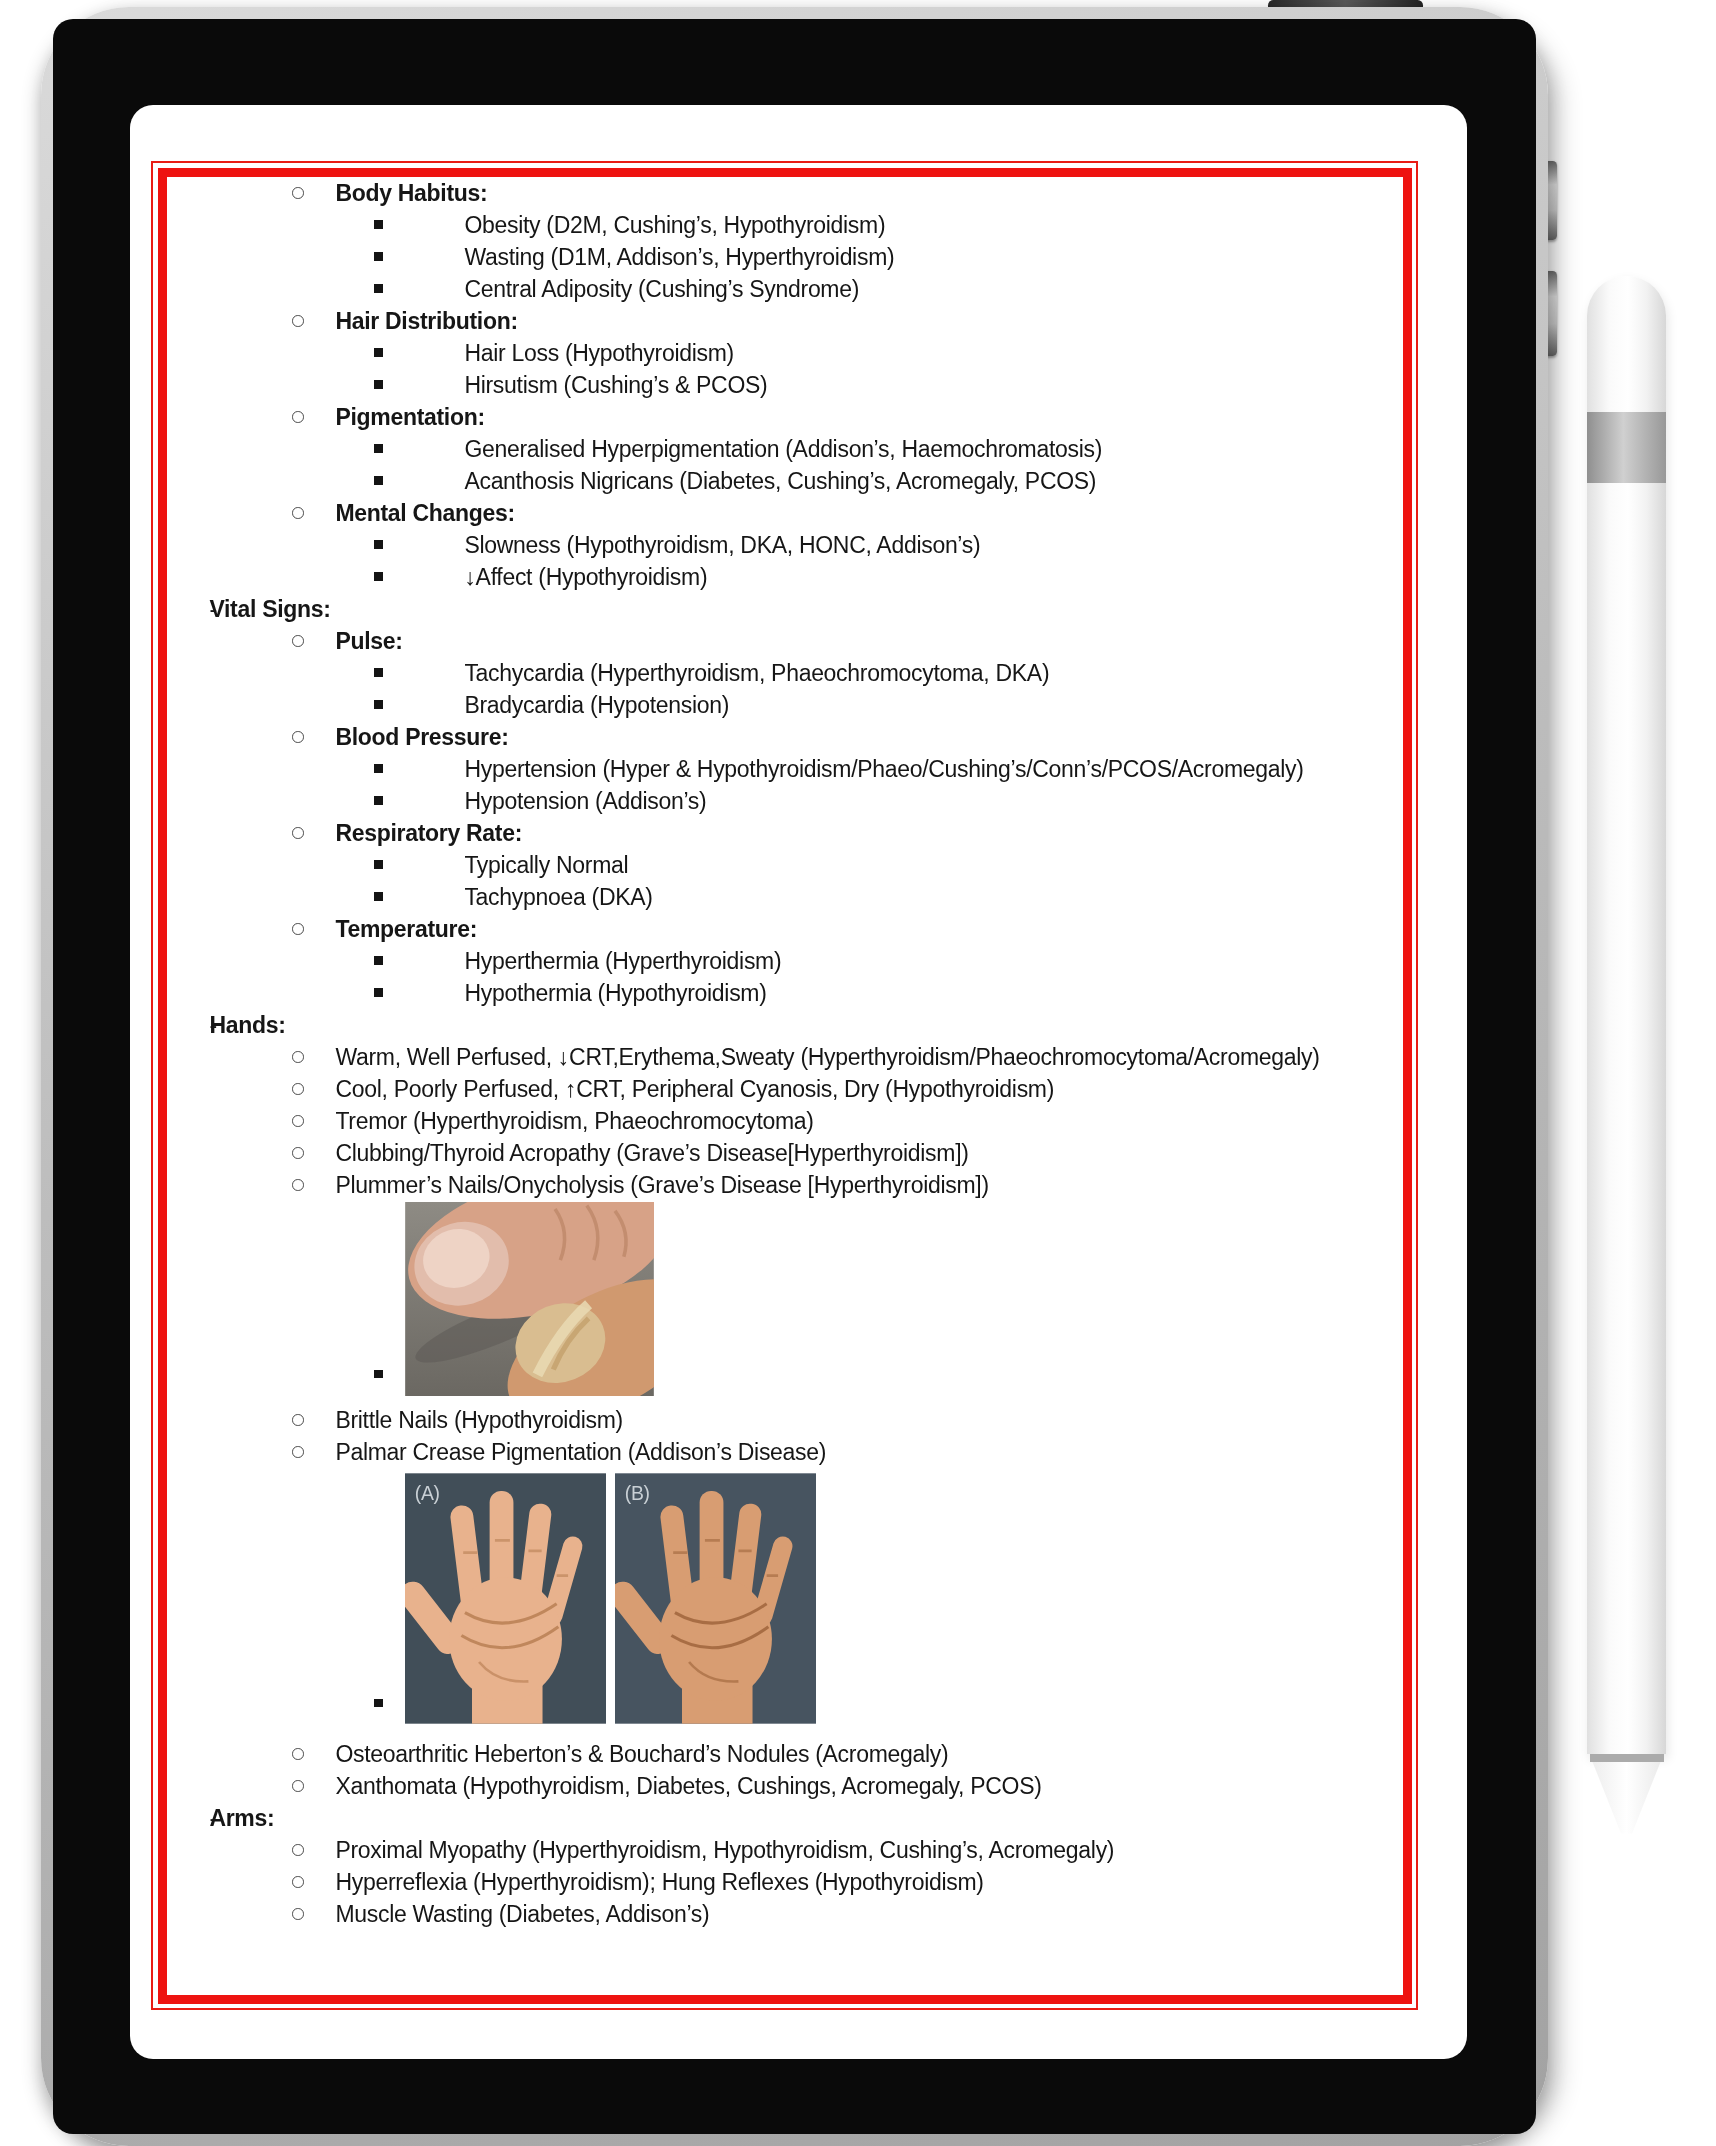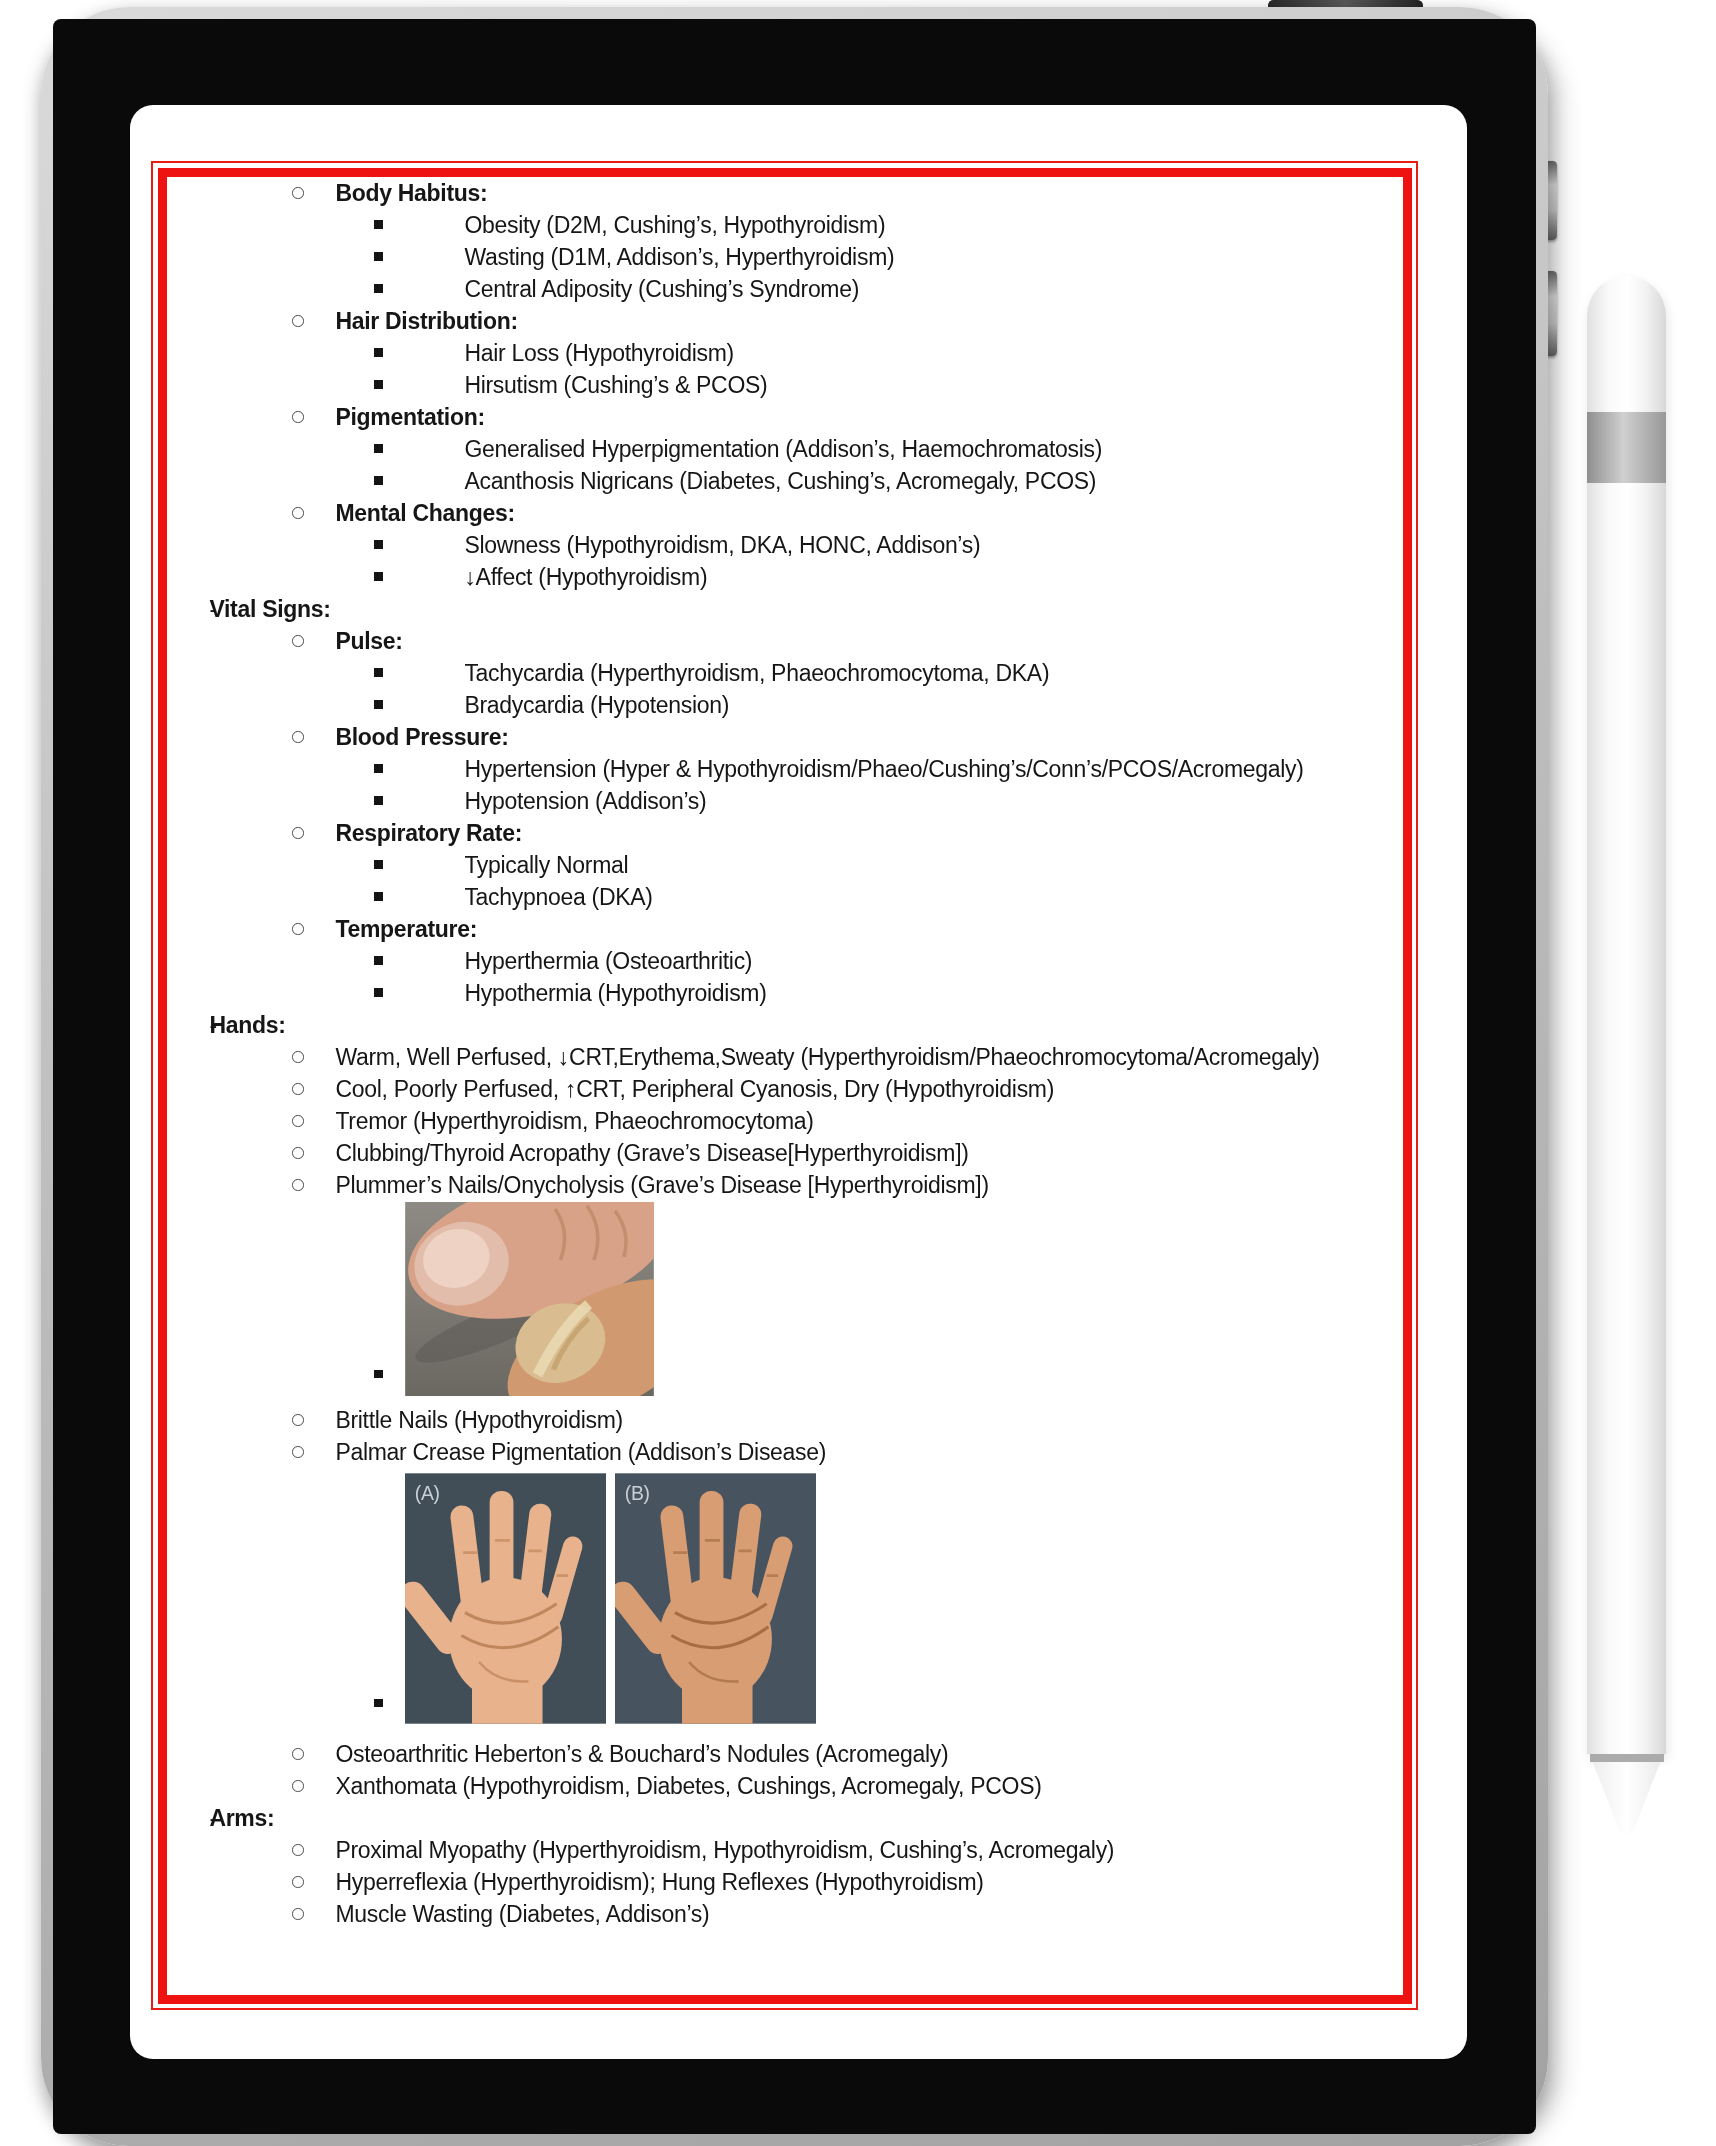--- a/index.html
+++ b/index.html
@@ -22,21 +22,21 @@
   .volume-button.down{top:271px;height:85px;}
   
   .tablet{
     position:absolute;left:41px;top:7px;width:1507px;height:2139px;z-index:1;
     border-radius:88px;
     background:linear-gradient(160deg,#dadada 0%,#bdbdbd 45%,#a2a2a2 100%);
     box-shadow:0 8.8px 19.4px rgba(0,0,0,.30),12.4px 10.6px 23px rgba(0,0,0,.16);
   }
   .bezel{
     position:absolute;left:12.4px;top:12.4px;right:12.4px;bottom:12.4px;
-    border-radius:8px;background:#0a0a0a;
+    border-radius:20px;background:#0a0a0a;
   }
   .screen{
     position:absolute;left:77px;top:86px;width:1337px;height:1954px;
     background:#ffffff;border-radius:23px;
   }
   
   .redbox{
     position:absolute;left:21px;top:56px;width:1267px;height:1849px;
     box-sizing:border-box;border:2.6px solid #e81d15;padding:4.4px;
   }
@@ -195,21 +195,21 @@
               <div class="row l3">
                 <span class="b-square"></span>
                 <span class="txt">Tachypnoea (DKA)</span>
               </div>
               <div class="row l2 bold">
                 <span class="b-circle"></span>
                 <span class="txt">Temperature:</span>
               </div>
               <div class="row l3">
                 <span class="b-square"></span>
-                <span class="txt">Hyperthermia (Osteoarthritic)</span>
+                <span class="txt">Hyperthermia (Hyperthyroidism)</span>
               </div>
               <div class="row l3">
                 <span class="b-square"></span>
                 <span class="txt">Hypothermia (Hypothyroidism)</span>
               </div>
               <div class="row l1 bold">
                 <span class="b-dash">-</span>
                 <span class="txt">Hands:</span>
               </div>
               <div class="row l2">

